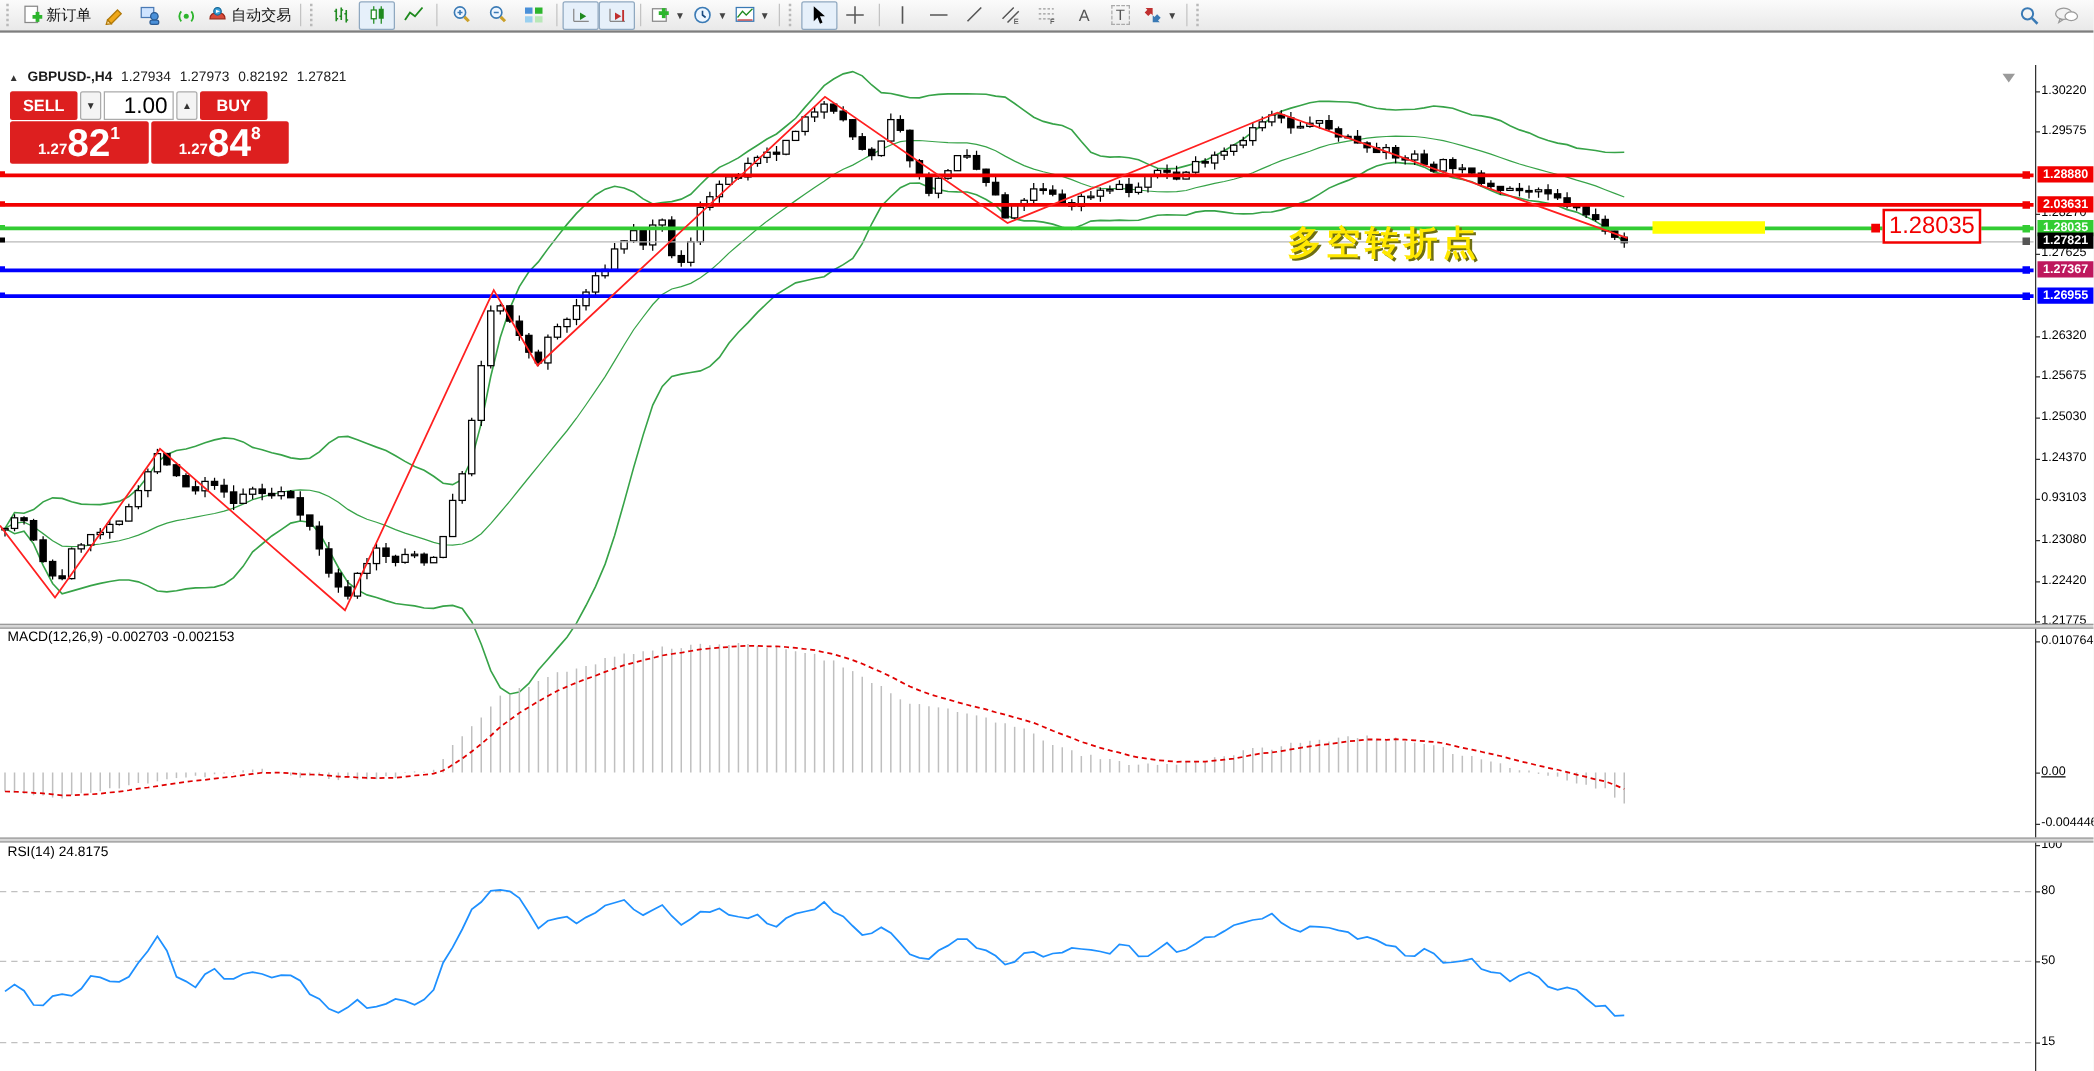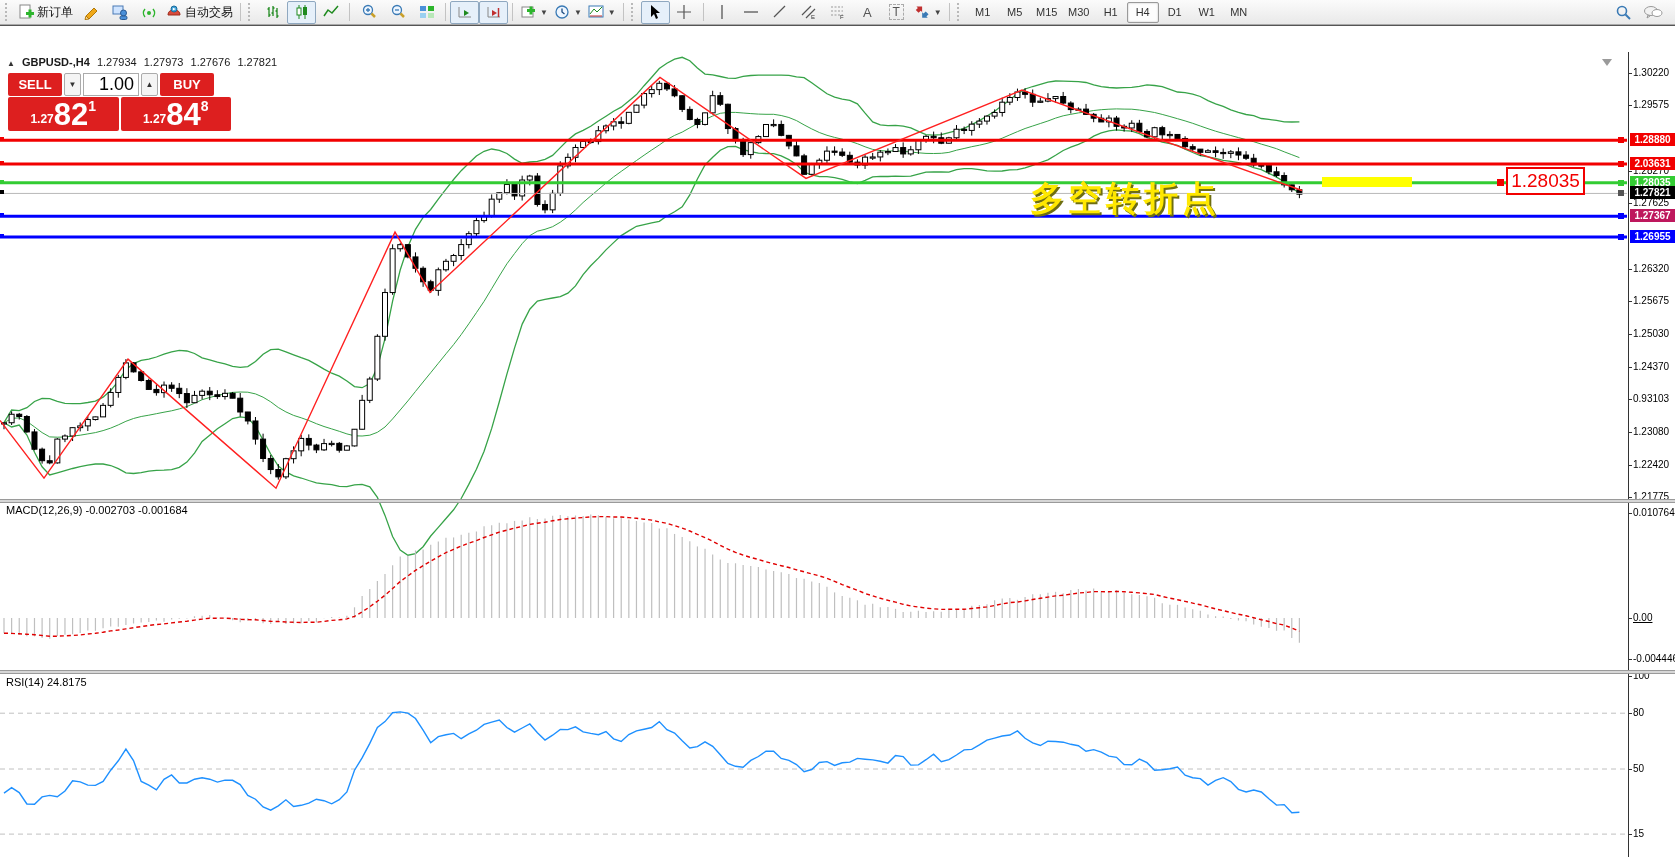--- a/index.html
+++ b/index.html
@@ -39,21 +39,21 @@
   .tbtn{background:#dd1f1f;color:#fff;font-size:13px;font-weight:bold;display:flex;align-items:center;justify-content:center;border-radius:2px;}
   #sell-btn,#buy-btn{width:54px;}
   .spin{width:17px;background:#f4f4f4;border:1px solid #ababab;display:flex;align-items:center;justify-content:center;font-size:8px;color:#333;box-sizing:border-box;border-radius:2px;}
   #vol{width:56px;border:1px solid #ababab;background:#fff;font-size:18px;color:#000;display:flex;align-items:center;justify-content:flex-end;padding-right:4px;box-sizing:border-box;}
   #trade .row2{display:flex;gap:2px;margin-top:1px;height:34px;}
   .bigpx{flex:1;background:#dd1f1f;color:#fff;border-radius:2px;display:flex;align-items:flex-end;justify-content:center;padding-bottom:1px;}
   .bigpx .pre{font-size:12px;font-weight:bold;margin-bottom:4px;}
   .bigpx .big{font-size:31px;font-weight:bold;line-height:30px;}
   .bigpx .sup{font-size:14px;font-weight:bold;align-self:flex-start;margin-top:1px;}
   
-  #cn-note{position:absolute;left:1030px;top:150px;font-size:34px;font-weight:bold;letter-spacing:4px;
+  #cn-note{position:absolute;left:1030px;top:150px;font-size:27px;font-weight:bold;letter-spacing:4px;
     color:#ffe800;text-shadow:2px 2px 0 #6e6e12;z-index:9;white-space:nowrap;}
   #hl-rect{position:absolute;left:1322px;top:151px;width:90px;height:10px;background:#ffff00;z-index:3;}
   #price-box{position:absolute;left:1506px;top:141px;width:75px;height:24px;border:2px solid #f20000;background:#fff;
     color:#f20000;font-size:19px;text-align:center;line-height:23px;z-index:9;}
   #price-box-anchor{position:absolute;left:1497px;top:153px;width:7px;height:7px;background:#f20000;z-index:9;}
 </style>
 </head>
 <body>
 
 <div id="app">
@@ -288,31 +288,20 @@
             <polygon points="5,2 9,6 7,6 7,9 3,9 3,6 1,6" fill="#c03030" transform="rotate(45 6 6)"></polygon>
             <polygon points="11,7 15,11 13,11 13,14 9,14 9,11 7,11" fill="#3a7ab5" transform="rotate(-135 11 11)"></polygon>
           </svg>
       </span>
       <span class="dd">▼</span>
     </div>
 
     <div class="sep"></div>
     <div class="grip"></div>
 
-    <div id="tf-group" style="display:flex;align-items:center;">
-        <div class="tf-btn">M1</div>
-        <div class="tf-btn">M5</div>
-        <div class="tf-btn">M15</div>
-        <div class="tf-btn">M30</div>
-        <div class="tf-btn">H1</div>
-        <div class="tf-btn pressed">H4</div>
-        <div class="tf-btn">D1</div>
-        <div class="tf-btn">W1</div>
-        <div class="tf-btn">MN</div>
-      </div>
 
     <div class="tb-right">
       <div class="tb-btn">
         <span class="icon">
           <svg width="17" height="17">
               <circle cx="7" cy="7" r="4.5" fill="none" stroke="#3a7ab5" stroke-width="1.6"></circle>
               <path d="M10.5 10.5 L15 15" stroke="#3a7ab5" stroke-width="2"></path>
             </svg>
         </span>
       </div>
@@ -328,21 +317,21 @@
     </div>
   </div>
 
   <div id="chartwin">
 
     <div id="chart-title">
       <span style="font-size:8px;color:#333;">▲</span>
       <span style="font-weight:bold;">GBPUSD-,H4</span>
       <span>1.27934</span>
       <span>1.27973</span>
-      <span>1.27676</span>
+      <span>0.82192</span>
       <span>1.27821</span>
     </div>
 
     <div id="trade">
       <div class="row1">
         <div class="tbtn" id="sell-btn">SELL</div>
         <div class="spin">▼</div>
         <div id="vol">1.00</div>
         <div class="spin">▲</div>
         <div class="tbtn" id="buy-btn">BUY</div>
@@ -904,21 +893,21 @@
           <polyline points="4.0,767.1 11.6,761.6 19.2,766.6 26.9,778.0 34.5,778.3 42.1,770.9 49.7,769.4 57.3,770.7 65.0,765.0 72.6,754.8 80.2,755.9 87.8,759.1 95.4,759.4 103.1,755.4 110.7,744.2 118.3,734.8 125.9,723.1 133.5,734.6 141.2,755.4 148.8,759.1 156.4,763.9 164.0,753.3 171.6,749.0 179.3,757.0 186.9,757.0 194.5,753.2 202.1,751.7 209.7,753.2 217.4,756.1 225.0,754.1 232.6,754.3 240.2,758.6 247.8,769.4 255.5,773.2 263.1,781.0 270.7,784.2 278.3,779.9 285.9,773.8 293.6,780.5 301.2,779.3 308.8,777.1 316.4,773.2 324.0,774.7 331.7,777.8 339.3,773.7 346.9,765.9 354.5,744.2 362.1,731.9 369.8,717.4 377.4,701.5 385.0,695.6 392.6,686.7 400.2,685.9 407.9,687.1 415.5,692.5 423.1,704.2 430.7,716.7 438.3,710.6 446.0,708.7 453.6,707.4 461.2,712.7 468.8,707.9 476.4,704.2 484.1,698.4 491.7,696.2 499.3,694.0 506.9,701.5 514.5,706.1 522.2,702.0 529.8,698.0 537.4,706.8 545.0,714.0 552.6,709.2 560.3,703.4 567.9,703.6 575.5,700.8 583.1,705.9 590.7,707.4 598.4,708.7 606.0,705.6 613.6,712.8 621.2,715.4 628.8,708.6 636.5,704.9 644.1,703.2 651.7,701.5 659.3,695.6 666.9,703.7 674.6,707.1 682.2,714.8 689.8,722.0 697.4,720.6 705.0,715.9 712.7,720.4 720.3,728.7 727.9,737.5 735.5,740.3 743.1,741.2 750.8,734.4 758.4,730.5 766.0,725.2 773.6,725.2 781.2,732.4 788.9,734.3 796.5,738.6 804.1,745.7 811.7,743.5 819.3,736.5 827.0,735.6 834.6,739.4 842.2,736.8 849.8,736.1 857.4,732.4 865.1,733.2 872.7,733.9 880.3,735.2 887.9,737.1 895.5,729.5 903.2,730.6 910.8,739.1 918.4,738.9 926.0,733.7 933.6,728.2 941.3,735.7 948.9,733.6 956.5,729.0 964.1,723.9 971.7,723.4 979.4,718.9 987.0,714.2 994.6,712.1 1002.2,710.0 1009.8,709.0 1017.5,704.9 1025.1,712.3 1032.7,716.8 1040.3,719.5 1047.9,715.2 1055.6,715.5 1063.2,716.2 1070.8,718.3 1078.4,719.7 1086.0,725.2 1093.7,723.6 1101.3,726.1 1108.9,730.1 1116.5,731.3 1124.1,738.6 1131.8,738.8 1139.4,733.0 1147.0,736.7 1154.6,744.3 1162.2,743.8 1169.9,742.7 1177.5,741.0 1185.1,749.2 1192.7,751.7 1200.3,752.6 1208.0,759.1 1215.6,754.4 1223.2,751.7 1230.8,755.5 1238.4,763.3 1246.1,765.9 1253.7,764.0 1261.3,766.0 1268.9,772.8 1276.5,779.1 1284.2,778.6 1291.8,786.7 1299.4,786.3" fill="none" stroke="#1e90ff" stroke-width="1.4"></polyline>
         </g>
       </svg>
 
     <div class="splitter" style="top:473px;"></div>
     <div class="splitter" style="top:644px;"></div>
     <div id="axis-line"></div>
 
     <div id="shift-marker"></div>
 
-    <div class="ind-label" style="top:478px;">MACD(12,26,9) -0.002703 -0.001684</div>
+    <div class="ind-label" style="top:478px;">MACD(12,26,9) -0.002703 -0.002153</div>
     <div class="ind-label" style="top:650px;">RSI(14) 24.8175</div>
 
     <div id="hl-rect"></div>
     <div id="cn-note">多空转折点</div>
     <div id="price-box">1.28035</div>
     <div id="price-box-anchor"></div>
 
     <div id="overlay">
         <div class="tick-dash" style="top: 47px;"></div>
         <div class="tick-label" style="top: 41px;">1.30220</div>

